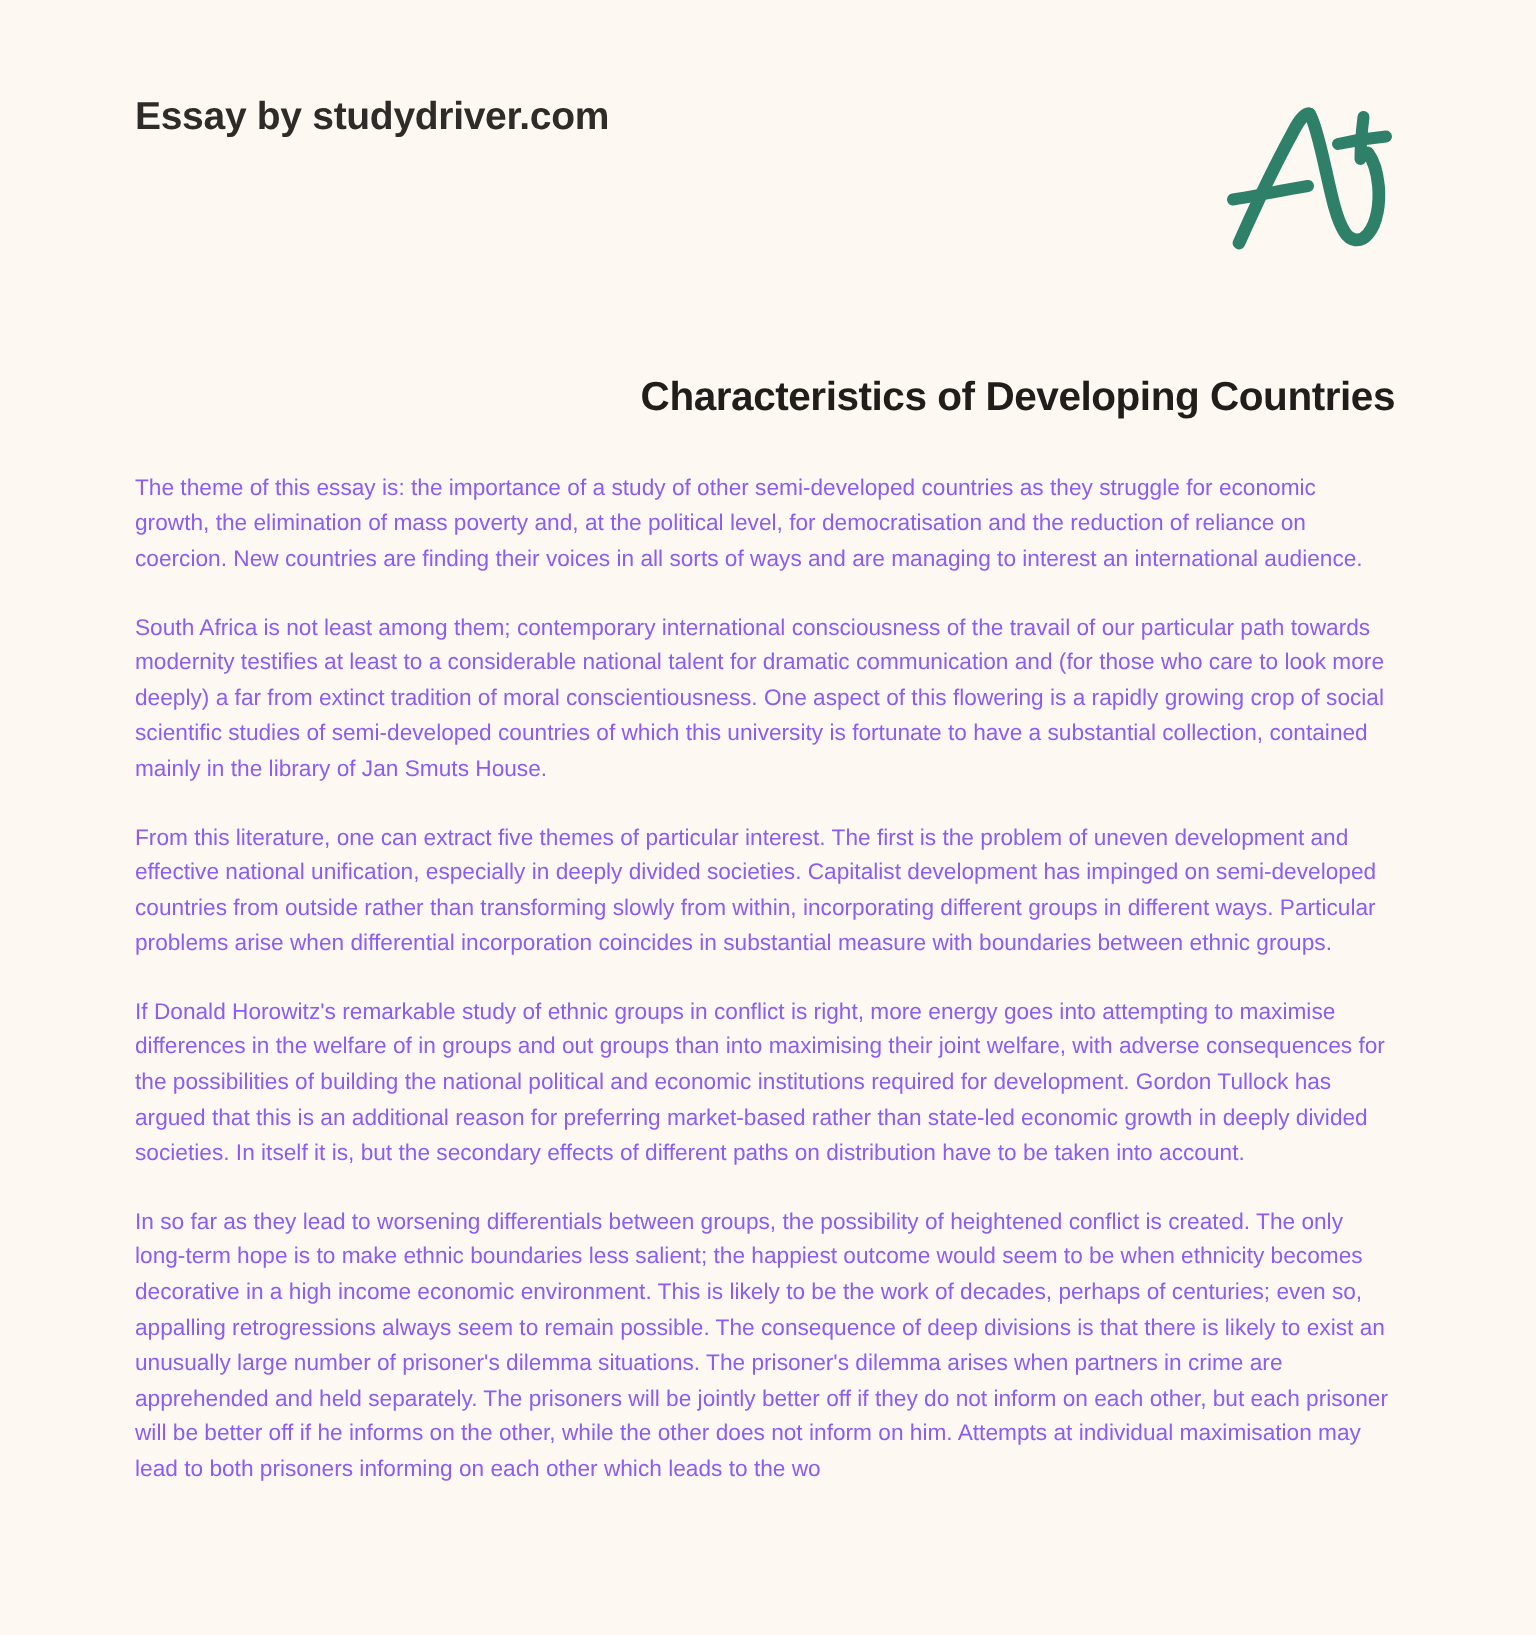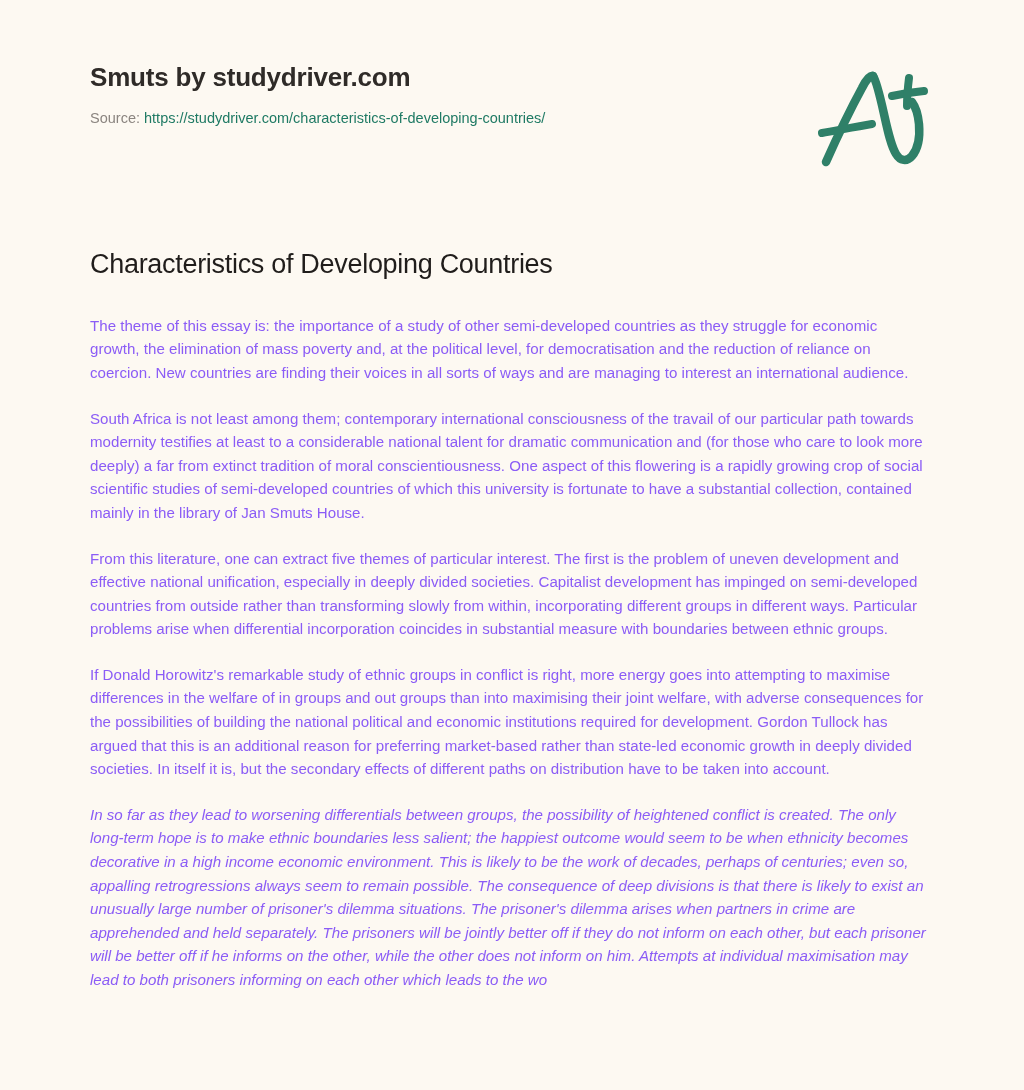--- a/index.html
+++ b/index.html
@@ -72,52 +72,48 @@
 
   
   .article {
     position: absolute;
     left: 90px;
     top: 248px;
     width: 840px;
   }
   .article-title {
     font-size: 27px;
-    font-weight: normal;
+    font-weight: bold;
     color: #201d1b;
     letter-spacing: -0.3px;
     line-height: 1.25;
     margin: 0 0 32px 0;
+    text-align: right;
   }
   .article-body p {
     margin: 0 0 22px 0;
     font-size: 15.1px;
     line-height: 23.6px;
     color: #8b5cf6;
     text-align: left;
     letter-spacing: 0.01px;
   }
   .article-body p:last-child {
     margin-bottom: 0;
-    font-style: italic;
   }
 </style>
 </head>
 <body>
 
 <div class="page">
 
   <div class="header">
 
     <div class="header-left">
-      <div class="byline">Smuts by studydriver.com</div>
-      <div class="source-line">
-        <span class="source-label">Source:</span>
-        <span class="source-url">https://studydriver.com/characteristics-of-developing-countries/</span>
-      </div>
+      <div class="byline">Essay by studydriver.com</div>
     </div>
 
     <div class="logo">
       <svg viewBox="0 0 126 106" xmlns="http://www.w3.org/2000/svg">
         <g fill="none" stroke="#2f8068" stroke-linecap="round" stroke-linejoin="round">
 
           <path d="M14 96 C 22 78, 38 44, 50 22 C 54 14, 58 9, 61 10" stroke-width="8.5"></path>
 
           <path d="M61 10 C 64 14, 68 30, 72 48 C 76 66, 79 80, 84 88
                    C 88 95, 95 96, 100 90 C 106 83, 108 70, 107 58

